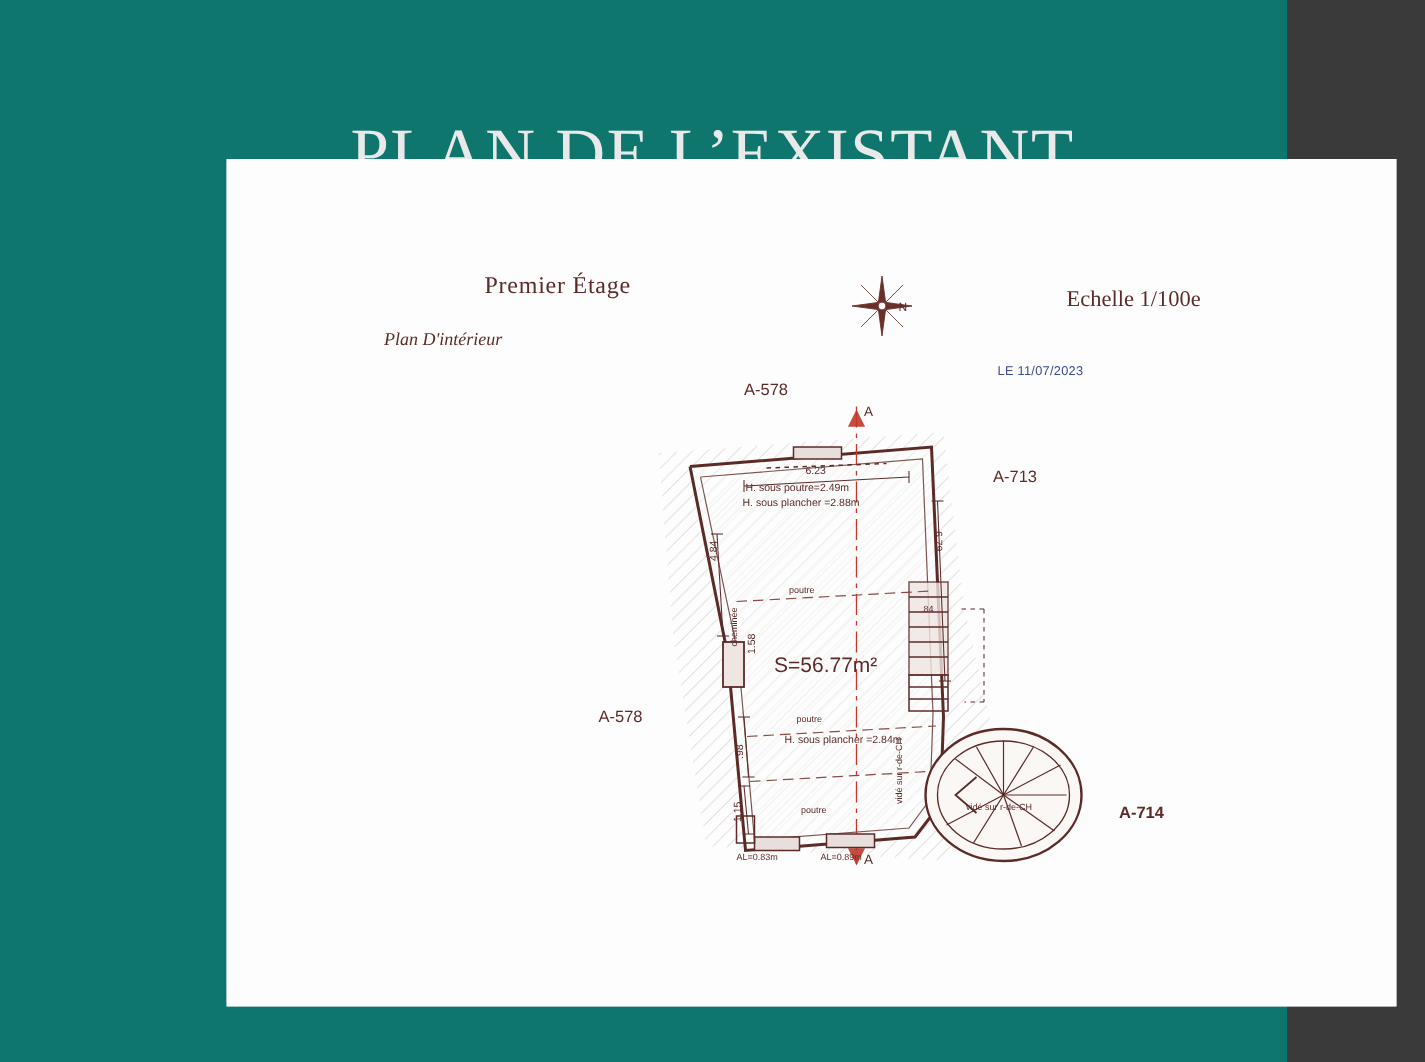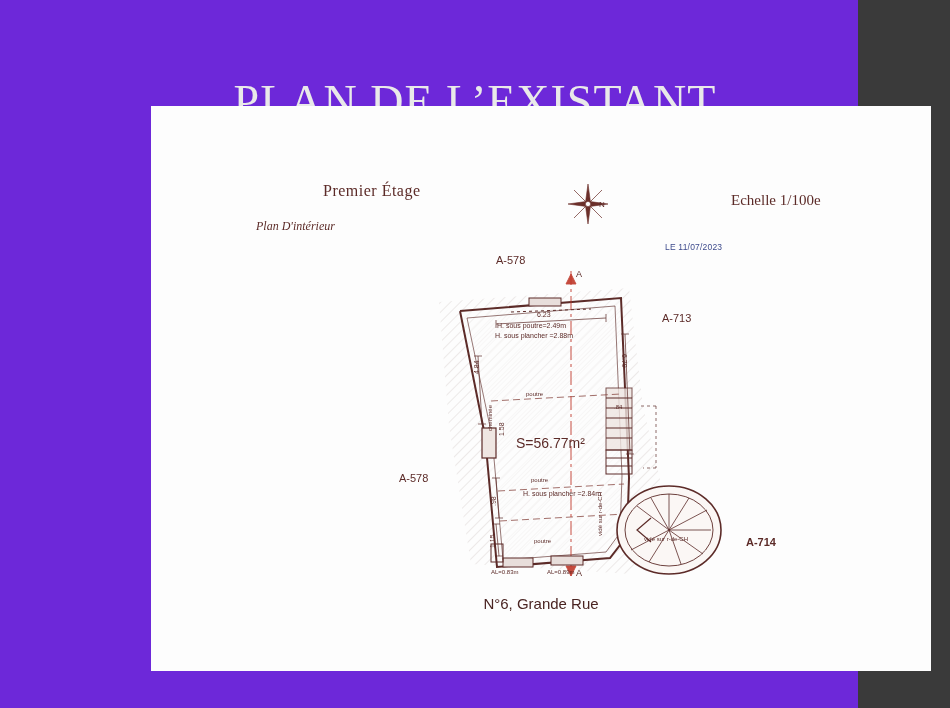--- a/index.html
+++ b/index.html
@@ -10,21 +10,21 @@
   body {
     width: 950px;
     height: 708px;
     overflow: hidden;
     font-family: "Liberation Sans", sans-serif;
   }
   .slide {
     position: relative;
     width: 858px;
     height: 708px;
-    background: #6d28d9;
+    background: #0f766e;
   }
   .slide-title {
     position: absolute;
     top: 44px;
     left: 0;
     width: 950px;
     text-align: center;
     font-family: "Liberation Serif", serif;
     font-size: 46px;
     letter-spacing: 1px;
@@ -57,21 +57,21 @@
     left: 172px; top: 76px;
     font-size: 16px;
     letter-spacing: 0.5px;
   }
   .t-interieur {
     left: 105px; top: 113px;
     font-size: 12px;
     font-style: italic;
   }
   .t-echelle {
-    left: 580px; top: 86px;
+    left: 560px; top: 86px;
     font-size: 15px;
     text-align: right;
   }
   .t-date {
     left: 514px; top: 136px;
     font-size: 8.5px;
     color: #3d4a8c;
     letter-spacing: 0.2px;
   }
   .t-a578-top { left: 345px; top: 148px; font-size: 11px; }
@@ -262,17 +262,16 @@
       <div class="ann tiny2" style="left:336px; top:325px; transform:rotate(-90deg); transform-origin:left top;">cheminée</div>
       <div class="ann tiny2" style="left:493px; top:430px;">vidé sur r-de-CH</div>
       <div class="ann tiny2" style="left:446px; top:430px; transform:rotate(-90deg); transform-origin:left top;">vidé sur r-de-CH</div>
 
       <div class="ann tiny2" style="left:340px; top:463px;">AL=0.83m</div>
       <div class="ann tiny2" style="left:396px; top:463px;">AL=0.89m</div>
 
       <div class="ann" style="left:425px; top:163px; font-size:9px;">A</div>
       <div class="ann" style="left:425px; top:462px; font-size:9px;">A</div>
 
-      <div class="ann t-address">N°6, Grande Rue</div>
 
     </div>
   </div>
 </div>
 
 </body></html>

